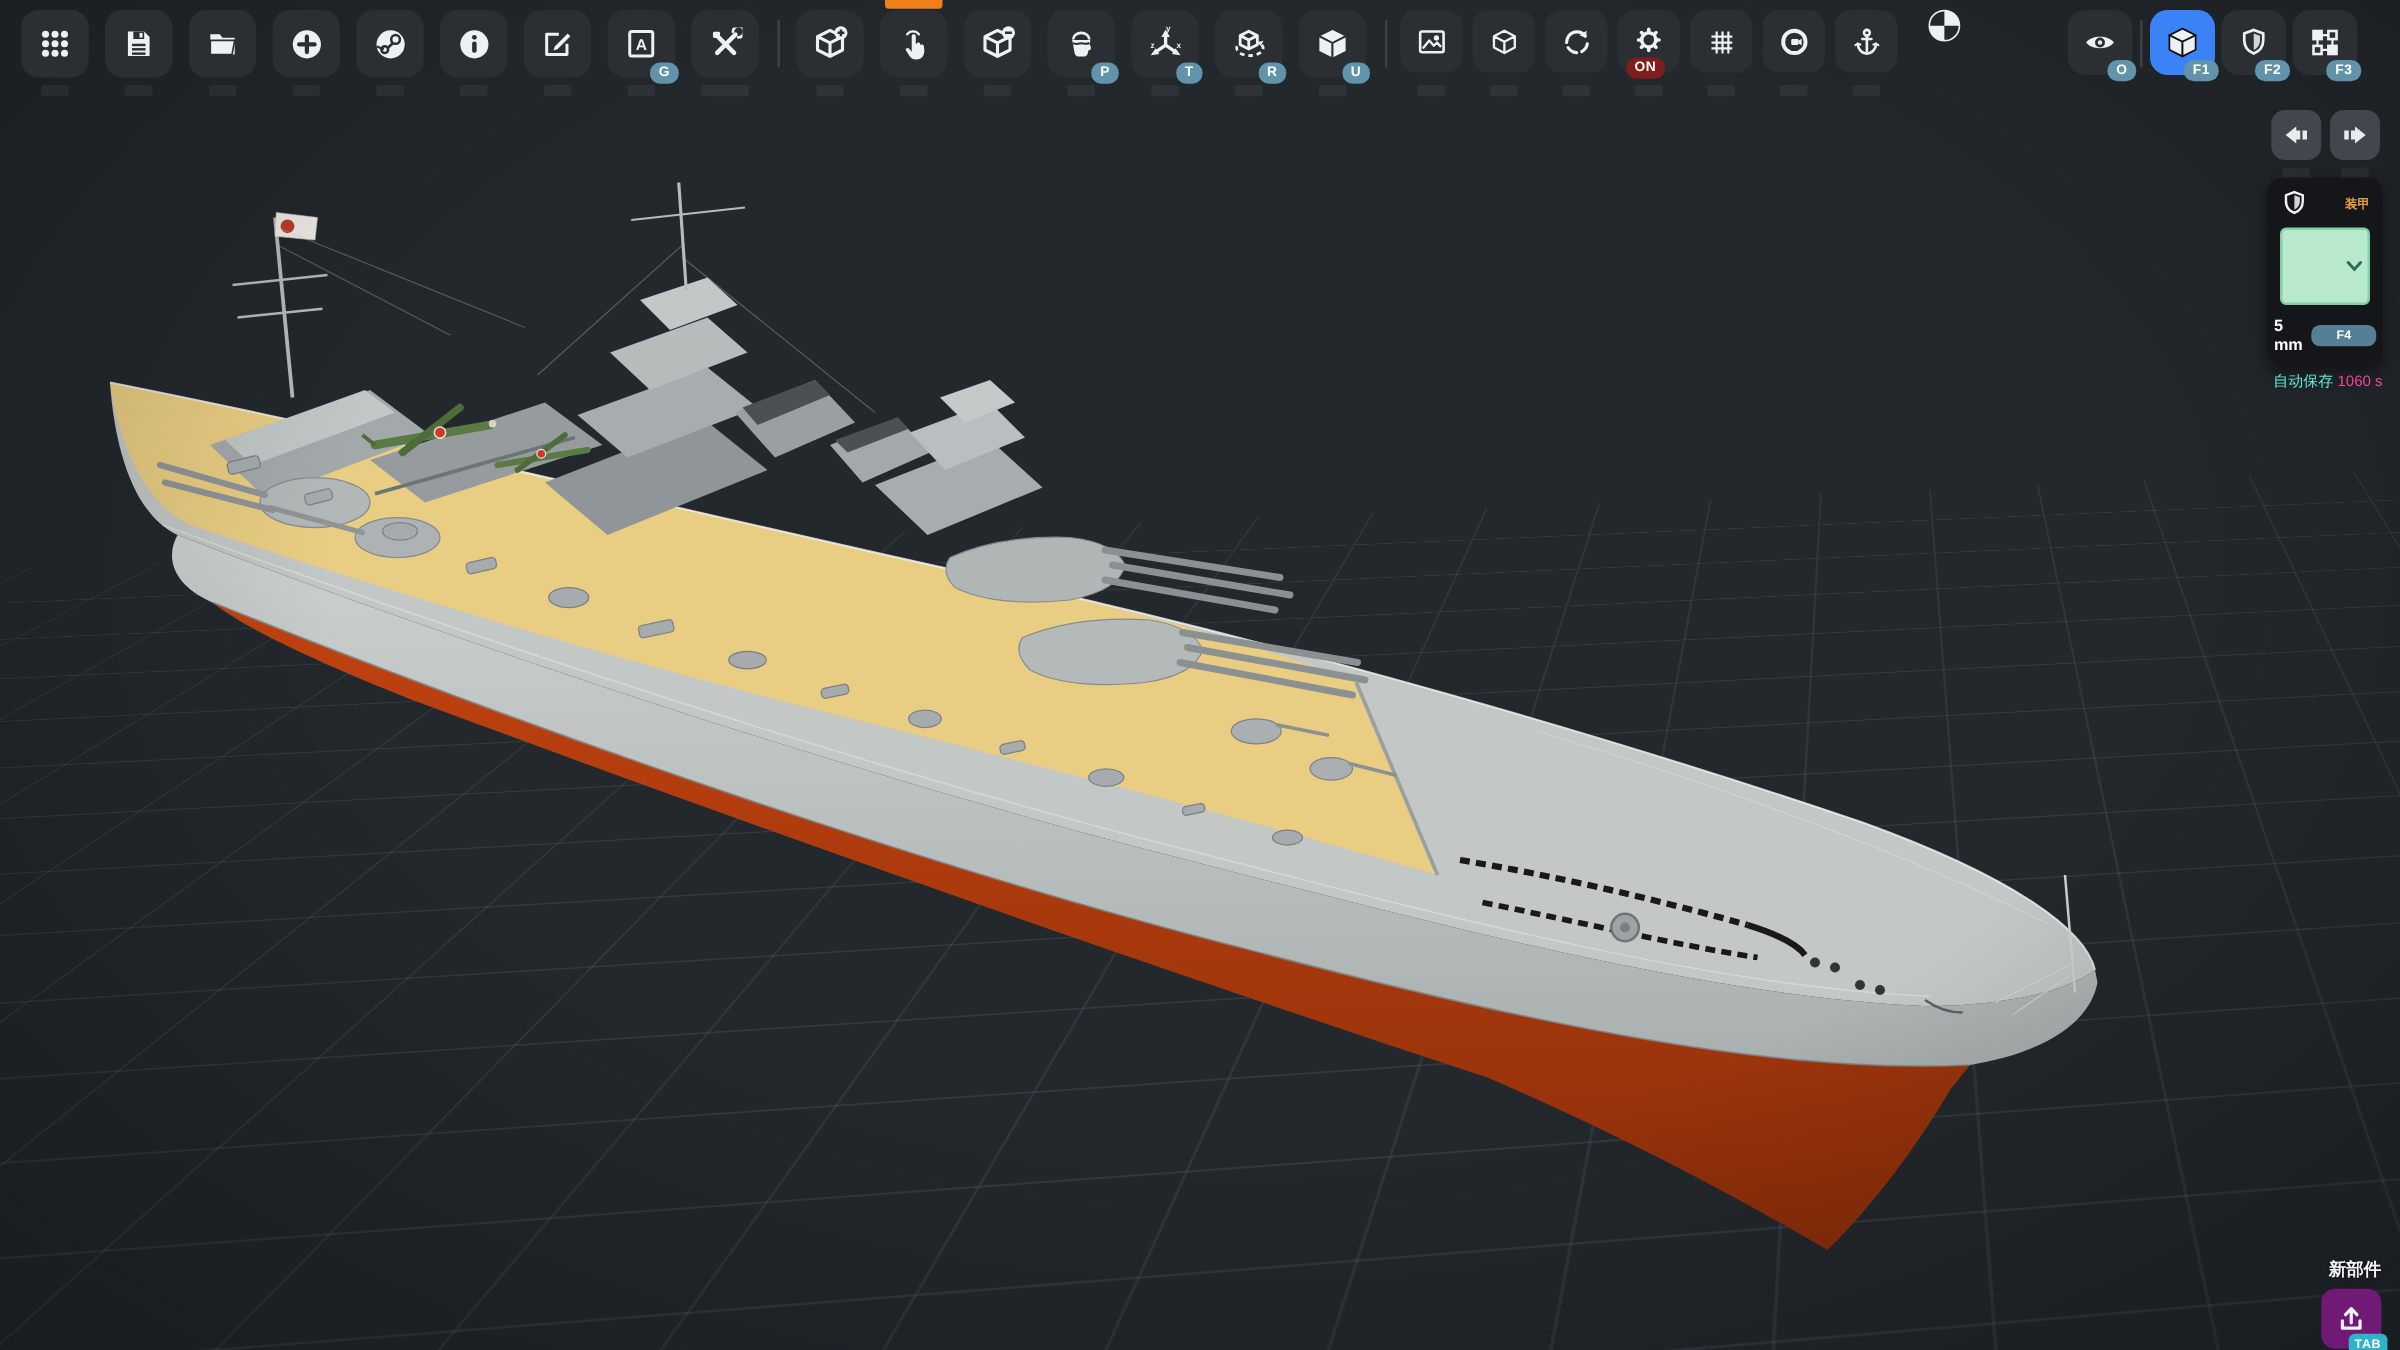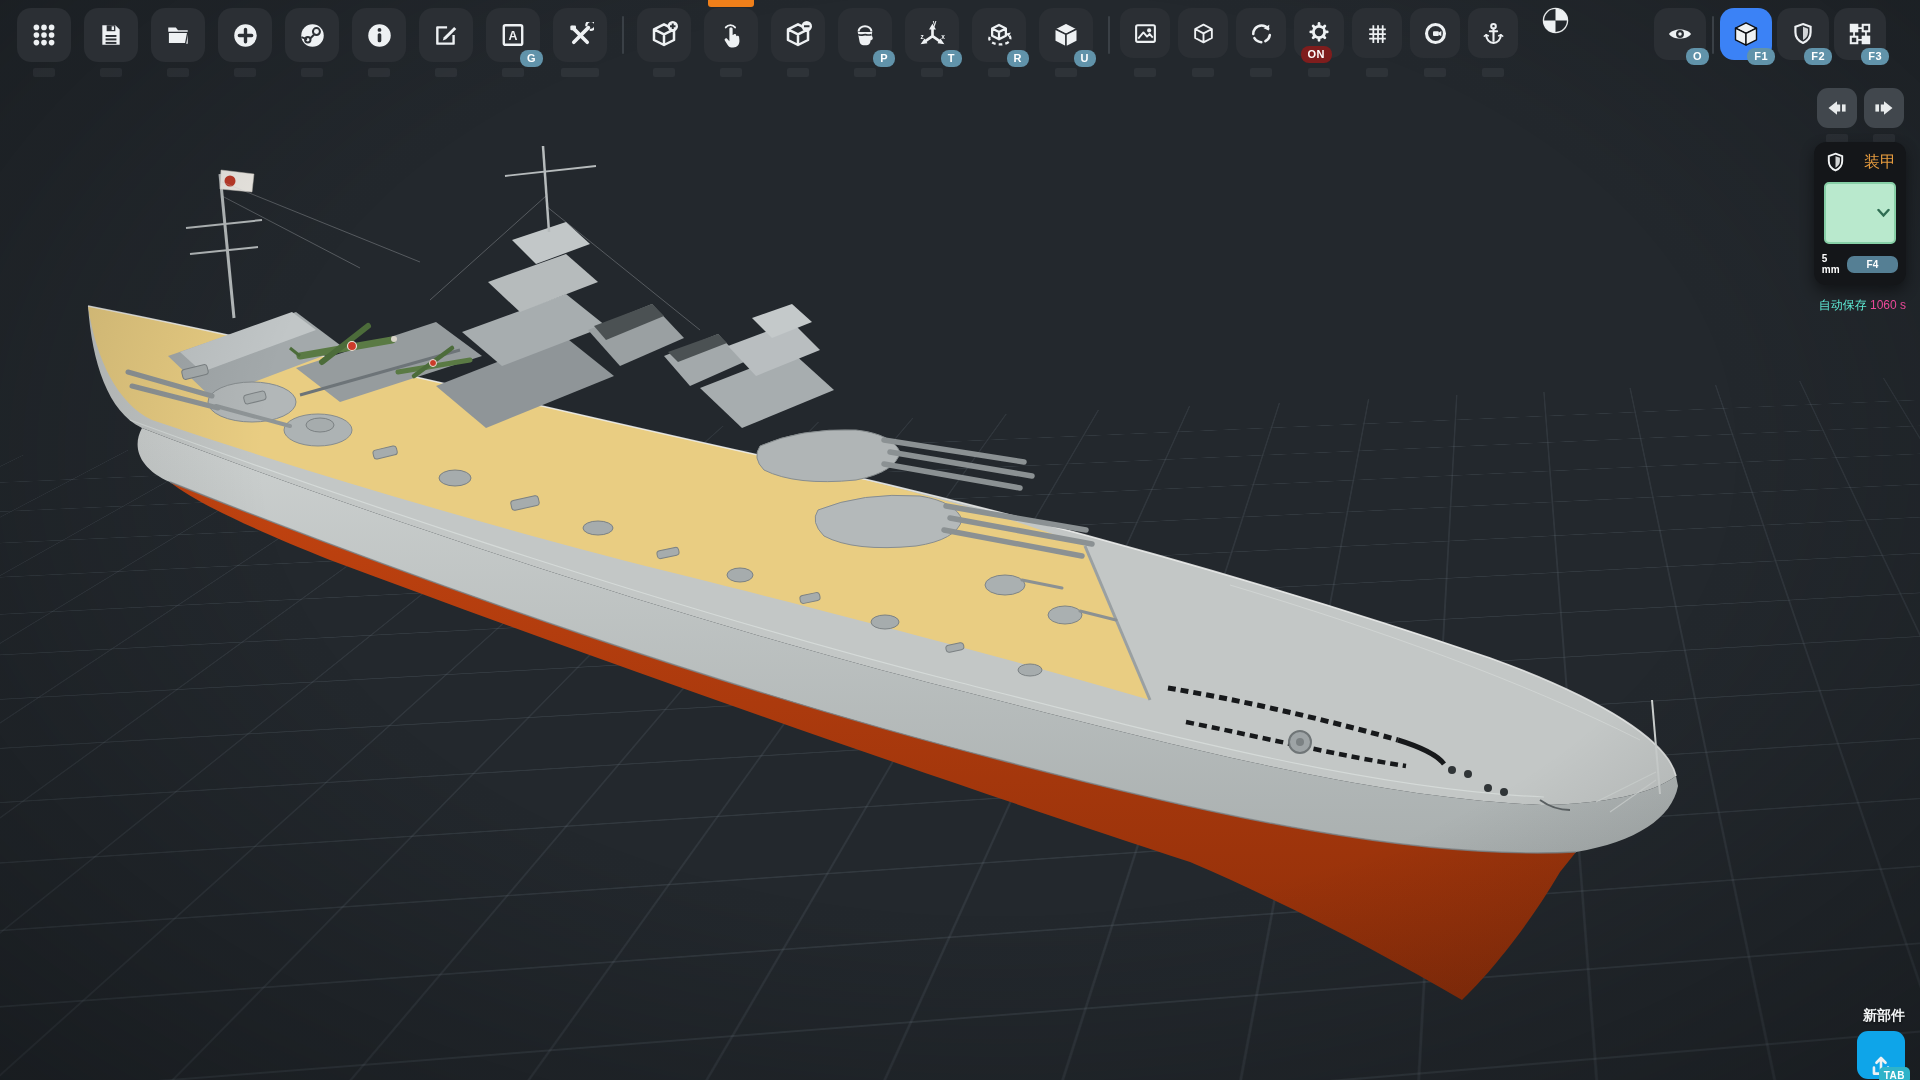--- a/index.html
+++ b/index.html
@@ -48,39 +48,39 @@
   
   .history { position:absolute; top:88px; right:16px; display:flex; gap:7px; }
   .hbtn { position:relative; width:40px; height:40px; border-radius:11px; background:#41474d;
     display:flex; align-items:center; justify-content:center; cursor:pointer; }
   .hbtn .tb-ghost { top:46px; }
 
   
   .armor-panel { position:absolute; top:142px; right:14px; width:92px; border-radius:12px;
     background:#141619; padding:9px 10px 10px; box-shadow:0 6px 14px rgba(0,0,0,.45); }
   .armor-head { display:flex; align-items:center; justify-content:space-between; }
-  .armor-title { color:#e59b3e; font-size:16px; font-weight:normal;text-align:center; }
+  .armor-title { color:#e59b3e; font-size:10px; font-weight:bold;text-align:center; }
   .swatch { position:relative; margin-top:8px; height:62px; border-radius:5px;
     background:#b9e9cd; border:2px solid #86cfa6; cursor:pointer; }
   .swatch svg { position:absolute; right:4px; top:50%; transform:translateY(-50%); }
   .armor-foot { margin-top:9px; display:flex; align-items:center; justify-content:center; gap:7px; }
-  .armor-thickness { color:#fff; font-size:10px; font-weight:bold; }
+  .armor-thickness { color:#fff; font-size:13px; font-weight:bold; }
   .fbadge { background:#557f94; color:#fff; font-size:10px; font-weight:bold;
     padding:3px 20px; border-radius:7px; }
 
   .autosave { position:absolute; top:297px; right:14px; font-size:12px; text-align:right; }
   .autosave .as-label { color:#5eead4; }
   .autosave .as-value { color:#ec4899; }
 
   
   .newpart { position:absolute; right:15px; bottom:1px; text-align:right; }
   .newpart-label { color:#f2f4f5; font-size:14px; font-weight:bold; margin-bottom:6px;
     text-shadow:0 1px 2px rgba(0,0,0,.6); }
   .newpart-btn { position:relative; width:48px; height:48px; margin-left:auto; border-radius:11px;
-    background:#0ea5e9; display:flex; align-items:flex-end; justify-content:center; cursor:pointer; }
+    background:#701a75; display:flex; align-items:center; justify-content:center; cursor:pointer; }
   .tab-badge { position:absolute; bottom:-5px; right:-5px; background:#2fb3c9; color:#fff;
     font-size:10px; font-weight:bold; padding:3px 5px; border-radius:5px; letter-spacing:.5px; }
 
   .ship-svg { position:absolute; inset:0; }
 </style>
 </head>
 <body>
 
 <div class="viewport">
   <div class="grid-plane"></div>

